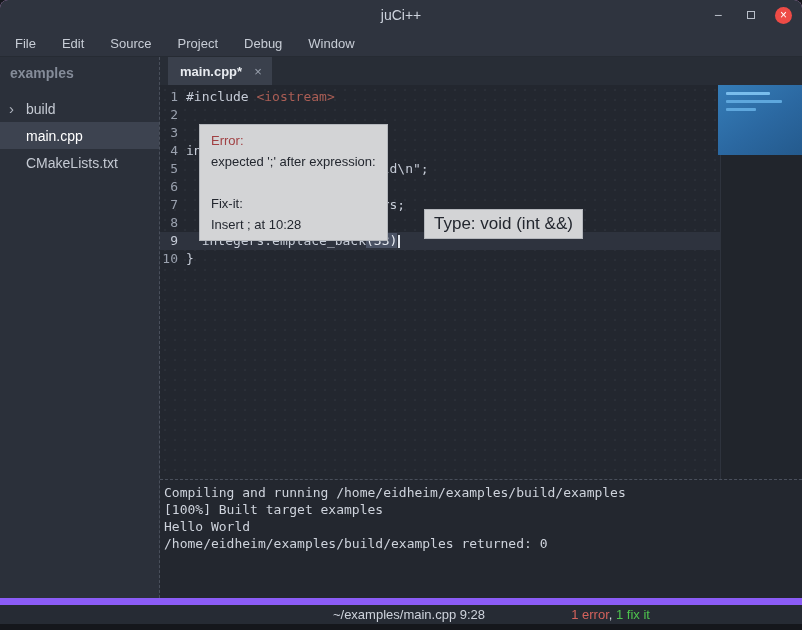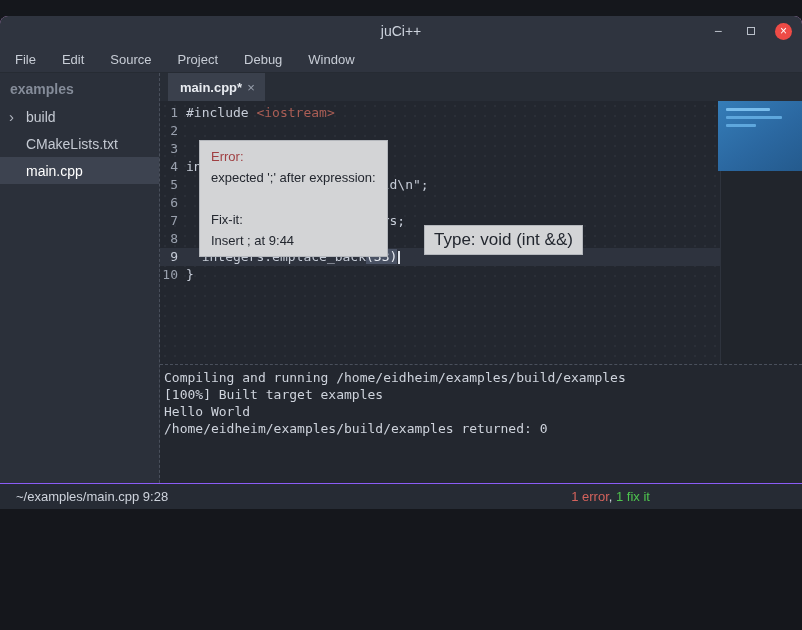--- a/index.html
+++ b/index.html
@@ -1,43 +1,43 @@
 <!DOCTYPE html>
 <html style="--accent-red: #d4625c; --accent-green: #4ec44e; --close-red: #ee4b46; --include-color: #ab5e55; --selection-bg: #4a5264; --tooltip-bg: #d3d4d6;"><head>
 <meta charset="utf-8">
 <style>
   * { margin:0; padding:0; box-sizing:border-box; }
   html,body { background:#15171c; }
   .window {
-    width:802px; height:493px; margin:16px auto;
+    width:802px; height:624px; margin:0 auto;
     background:#f0abfc; border-radius:8px 8px 0 0; overflow:hidden;
     display:flex; flex-direction:column;
     font-family:"Liberation Sans", sans-serif;
   }
   
   .titlebar { flex:0 0 30px; background:#2f343f; position:relative; display:flex; align-items:center; }
   .title { position:absolute; left:0; right:0; text-align:center; color:#ced4de; font-size:14px; }
   .win-controls { position:absolute; right:10px; top:0; height:30px; display:flex; align-items:center; gap:15px; }
   .win-btn { display:inline-flex; align-items:center; justify-content:center; color:#b9bfc9; font-size:14px; width:18px; height:18px; cursor:default; }
   .max-shape { width:8px; height:8px; border:1.5px solid #b9bfc9; display:inline-block; }
   .win-btn.close { width:17px; height:17px; border-radius:50%; background:var(--close-red,#ee4b46); color:#fff; font-size:12px; line-height:17px; }
   
   .menubar { flex:0 0 27px; background:#2f343f; display:flex; align-items:center; padding-left:2px; border-bottom:1px solid #262b33; }
   .menu-item { padding:4px 13px; color:#c8cdd6; font-size:13px; }
   
   .content { flex:1; display:flex; min-height:0; }
-  .left-col { flex:0 0 160px; width:160px; background:#2b303a; border-right:1px dashed #4a505c; display:flex; flex-direction:column; }
+  .left-col { flex:0 0 160px; width:160px; background:#2b303a; border-right:1px dashed #4a505c; display:flex; flex-direction:column;gap:8px; }
   .sidebar-header { padding:8px 10px 6px 10px; color:#858c99; font-size:14px; font-weight:bold; }
   .tree-item { height:27px; display:flex; align-items:center; padding-left:9px; gap:7px; color:#c5cad3; font-size:14px; }
   .tree-item .chevron { width:10px; color:#b0b5bf; font-size:15px; line-height:14px; }
   .tree-item.selected { background:#3d4350; color:#ffffff; }
   .right-col { flex:1; display:flex; flex-direction:column; min-width:0; }
   
   .tabbar { flex:0 0 28px; background:#282d36; display:flex; align-items:stretch; padding-left:8px; }
-  .tab { background:#3a404c; display:flex; align-items:center; gap:5px; padding:0 10px 0 12px; color:#e8ebf0; font-size:13px; font-weight:bold; }
+  .tab { background:#3a404c; display:flex; align-items:center; gap:12px; padding:0 10px 0 12px; color:#e8ebf0; font-size:13px; font-weight:bold; }
   .tab-close { color:#9aa1ae; font-size:13px; font-weight:normal; }
   
   .code-area {
     flex:1; position:relative; overflow:hidden; background:#23272f;
     background-image:radial-gradient(rgba(197,204,217,0.05) 1px, transparent 1px);
     background-size:10px 10px;
     font-family:"DejaVu Sans Mono", monospace; font-size:13px;
   }
   .margin-dim { position:absolute; left:560px; top:0; right:0; bottom:0; background:#21252c; border-left:1px solid #2e333d; }
   .code-lines { position:relative; padding-top:3px; }
@@ -62,22 +62,22 @@
   .diag-error-title { color:#a04043; }
   .diag-gap { height:21px; }
   .type-tooltip { position:absolute; left:264px; top:124px; background:var(--tooltip-bg,#d3d4d6); color:#23272f;
     border:1px solid #b4b7bc; font-family:"Liberation Sans",sans-serif; font-size:17px; line-height:18px;
     padding:5px 9px; white-space:nowrap; }
   
   .terminal { flex:0 0 119px; border-top:1px dashed #4a505c; background:#23272f;
     font-family:"DejaVu Sans Mono", monospace; font-size:13px; color:#ced3dc;
     padding:4px 0 0 4px; line-height:17px; }
   
-  .statusbar { flex:0 0 26px; background:#262b34; border-top:1px solid #8b5cf6; position:relative;
-    display:flex; align-items:center; padding-left:16px; font-size:13px; color:#ced3dc; }
+  .statusbar { flex:0 0 26px; background:#262b34; border-top:7px solid #8b5cf6; position:relative;
+    display:flex; align-items:center; padding-left:16px; font-size:13px; color:#ced3dc;justify-content:center; }
   .status-right { position:absolute; right:152px; }
   .err { color:var(--accent-red,#d4625c); }
   .fix { color:var(--accent-green,#4ec44e); }
 </style>
 </head>
 <body>
 
 <div class="window">
 
   <div class="titlebar">
@@ -105,27 +105,27 @@
     </div>
 
   <div class="content">
     <div class="left-col">
       <div class="sidebar-header">examples</div>
       <div class="tree">
           <div class="tree-item">
             <span class="chevron">›</span>
             <span>build</span>
           </div>
+          <div class="tree-item selected">
+            <span class="chevron"></span>
+            <span>main.cpp</span>
+          </div>
           <div class="tree-item">
             <span class="chevron"></span>
             <span>CMakeLists.txt</span>
-          </div>
-          <div class="tree-item selected">
-            <span class="chevron"></span>
-            <span>main.cpp</span>
           </div>
         </div>
     </div>
 
     <div class="right-col">
       <div class="tabbar">
         <div class="tab">
           <span>main.cpp*</span>
           <span class="tab-close">×</span>
         </div>
@@ -150,21 +150,21 @@
           <div class="bo-line l1"></div>
           <div class="bo-line l2"></div>
           <div class="bo-line l3"></div>
         </div>
 
         <div class="diag-tooltip">
           <div class="diag-error-title">Error:</div>
           <div>expected ';' after expression:</div>
           <div class="diag-gap"></div>
           <div>Fix-it:</div>
-          <div>Insert ; at 9:44</div>
+          <div>Insert ; at 10:28</div>
         </div>
 
         <div class="type-tooltip">Type: void (int &amp;&amp;)</div>
       </div>
 
       <div class="terminal">
           <div class="tline">Compiling and running /home/eidheim/examples/build/examples</div>
           <div class="tline">[100%] Built target examples</div>
           <div class="tline">Hello World</div>
           <div class="tline">/home/eidheim/examples/build/examples returned: 0</div>

